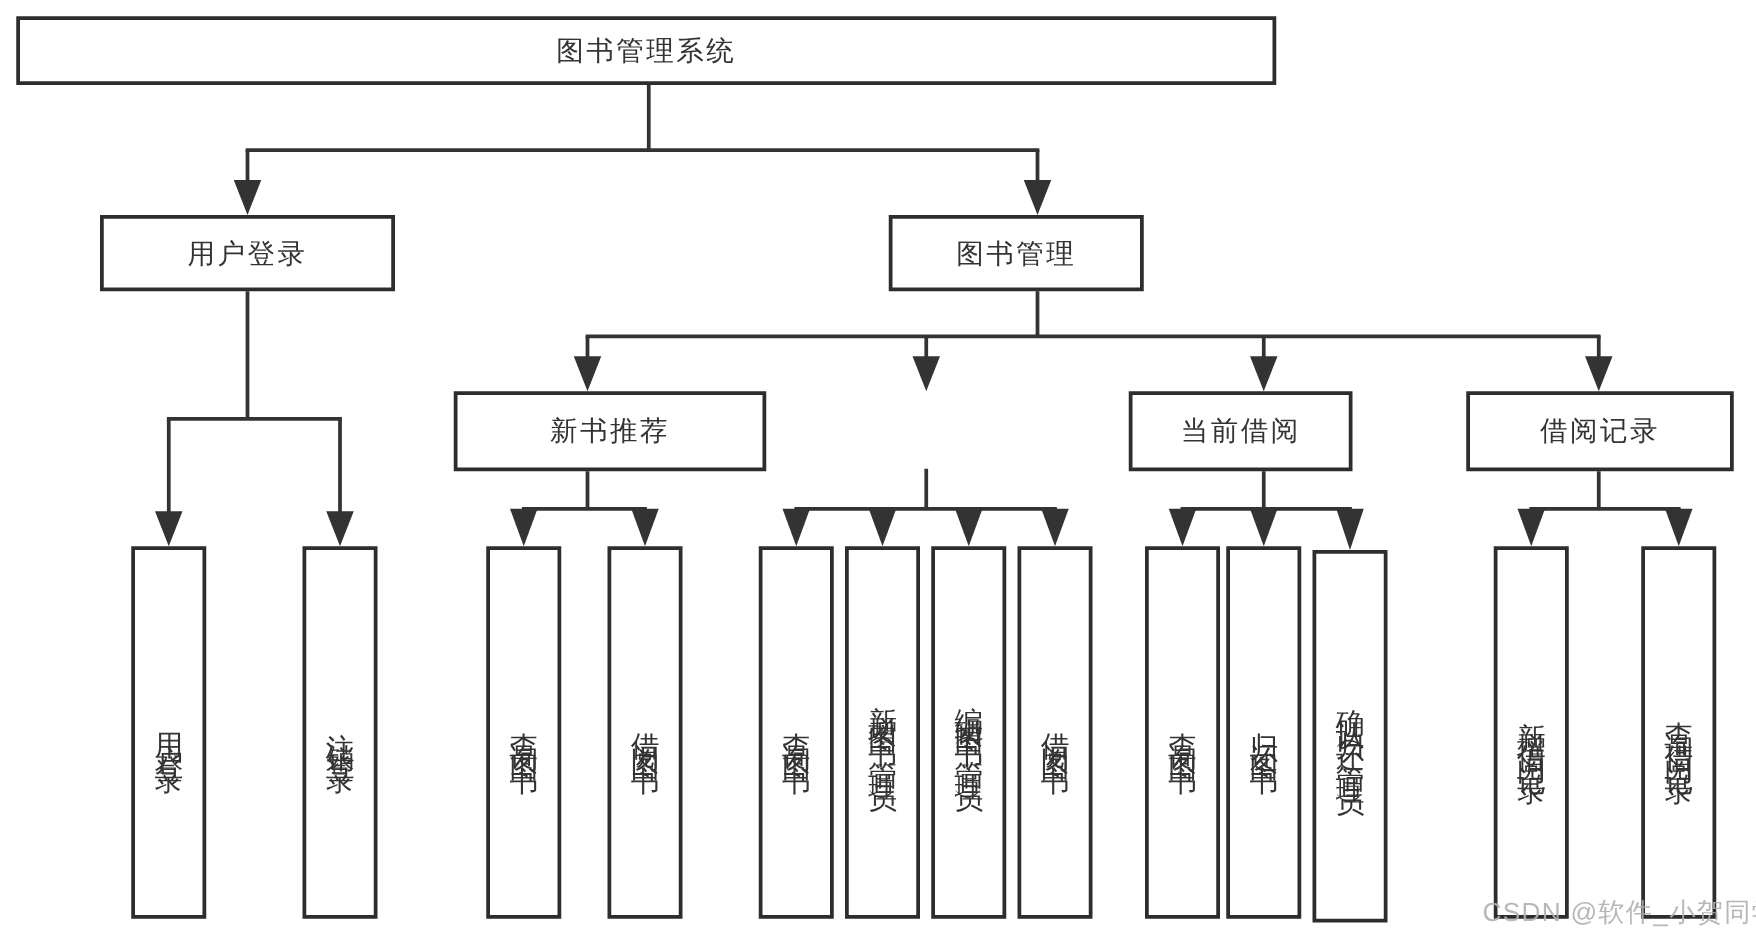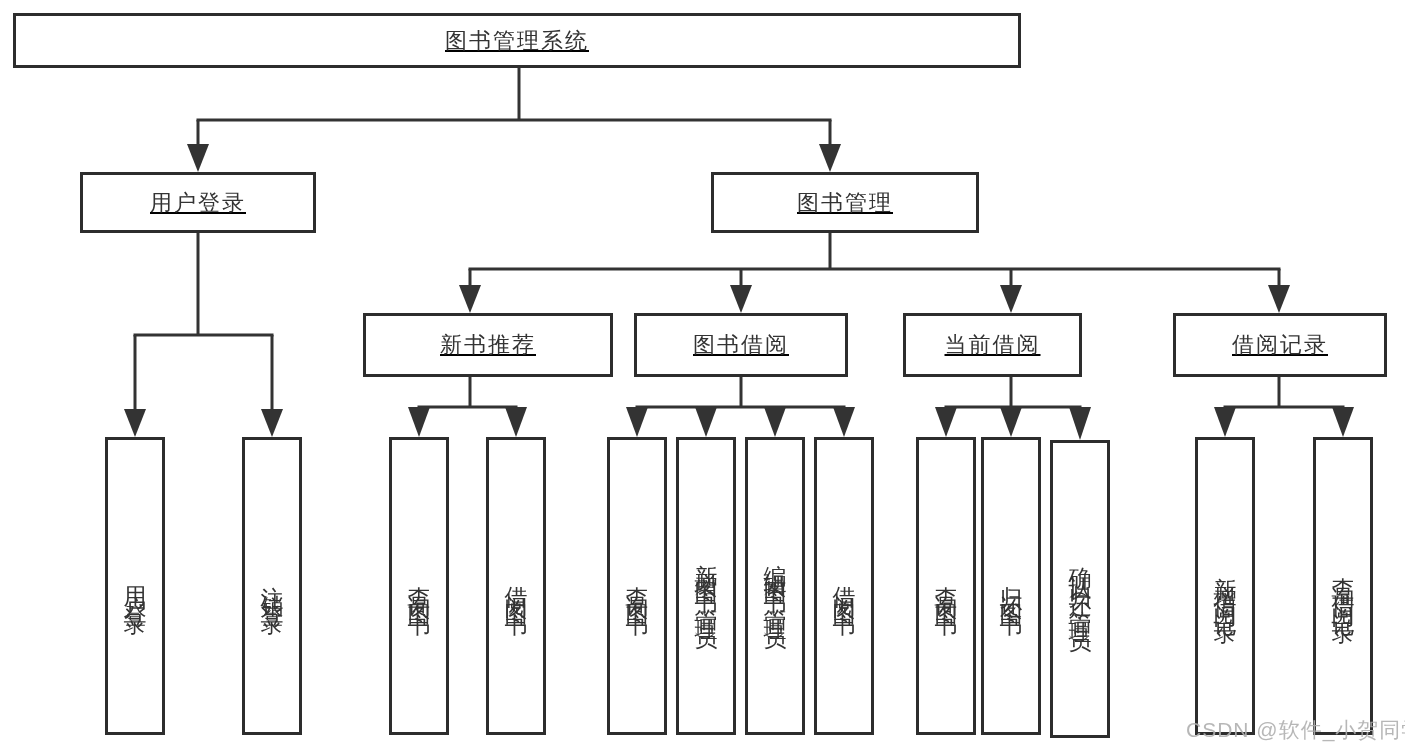--- a/index.html
+++ b/index.html
@@ -28,21 +28,20 @@
   }
   .hbox {
     position: absolute;
     box-sizing: border-box;
     border: 3px solid #2d2d2d;
     background: #ffffff;
     display: flex;
     align-items: center;
     justify-content: center;
     z-index: 2;
-    text-decoration: underline;
   }
   .hlabel {
     font-size: 22px;
     letter-spacing: 2px;
     color: #333333;
     white-space: nowrap;
   }
   .vbox {
     position: absolute;
     top: 437px;
@@ -146,30 +145,27 @@
     </g>
   </svg>
 
   <div class="hbox" style="left:13px; top:13px; width:1008px; height:55px">
     <span class="hlabel">图书管理系统</span>
   </div>
 
   <div class="hbox" style="left:80px; top:172px; width:236px; height:61px">
     <span class="hlabel">用户登录</span>
   </div>
-  <div class="hbox" style="left:711px; top:172px; width:268px; height:61px">
+  <div class="hbox" style="left:711px; top:172px; width:204px; height:61px">
     <span class="hlabel">图书管理</span>
   </div>
 
   <div class="hbox" style="left:363px; top:313px; width:250px; height:64px">
     <span class="hlabel">新书推荐</span>
   </div>
-  <div class="hbox" style="left:634px; top:313px; width:214px; height:64px">
-    <span class="hlabel">图书借阅</span>
-  </div>
   <div class="hbox" style="left:903px; top:313px; width:179px; height:64px">
     <span class="hlabel">当前借阅</span>
   </div>
   <div class="hbox" style="left:1173px; top:313px; width:214px; height:64px">
     <span class="hlabel">借阅记录</span>
   </div>
 
   <div class="vbox" style="left:105px">
     <span class="vlabel">用户登录</span>
   </div>

